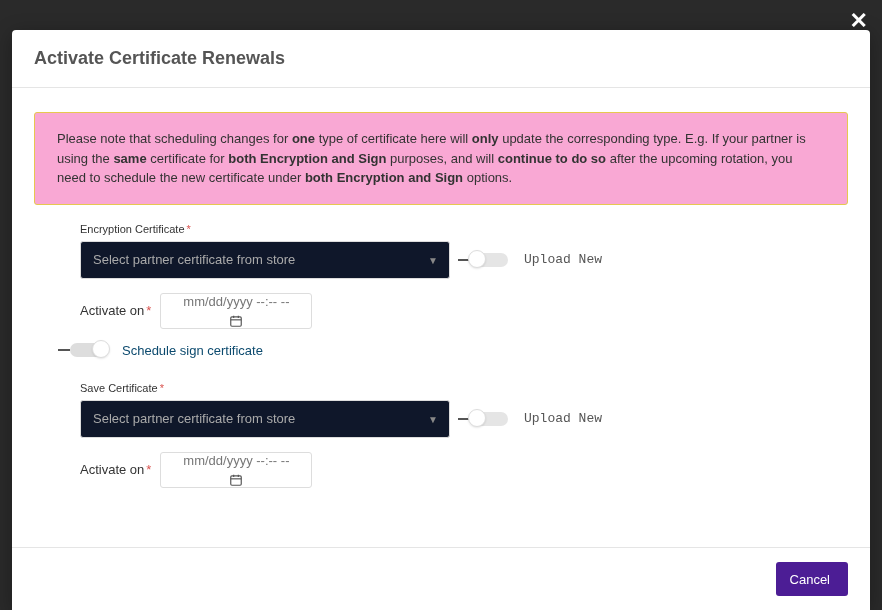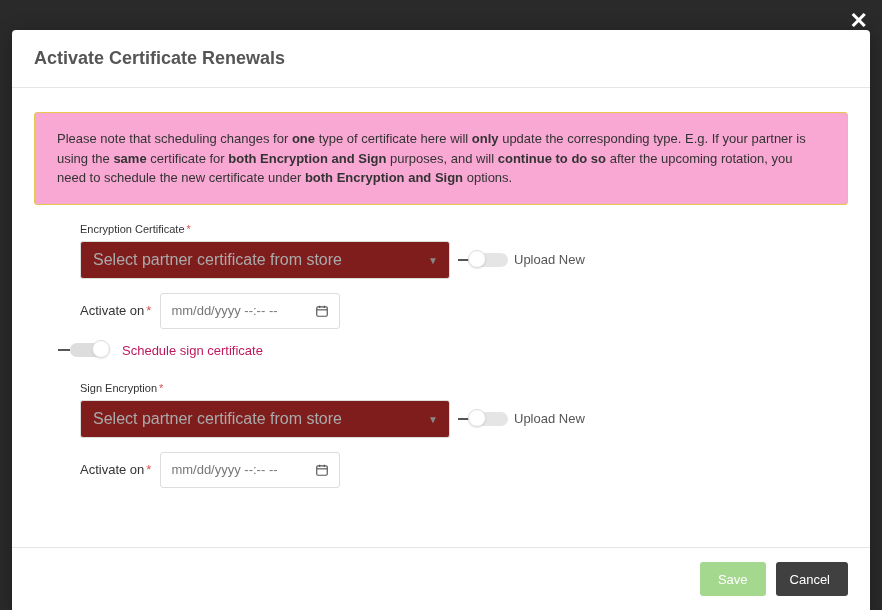--- a/index.html
+++ b/index.html
@@ -91,40 +91,41 @@
     .select-wrap {
       position: relative;
       width: 370px;
     }
     .select-input {
       width: 100%;
       height: 38px;
       border: 1px solid #ddd;
       border-radius: 3px;
       padding: 0 28px 0 12px;
-      font-size: 16px;
+      font-size: 13px;
       color: #aaa;
-      background: #7f1d1d;
+      background: #0f172a;
       display: flex;
       align-items: center;
       cursor: pointer;
     }
     .select-caret {
       position: absolute;
       right: 12px;
       top: 50%;
       transform: translateY(-50%);
       pointer-events: none;
       color: #888;
       font-size: 10px;
     }
     .toggle-pair {
       display: flex;
       align-items: center;
-      gap: 6px;
+      gap: 16px;
+      font-family: Liberation Mono, monospace;
     }
     .toggle {
       position: relative;
       width: 38px;
       height: 14px;
       background: #ccc;
       border-radius: 10px;
       cursor: pointer;
       flex-shrink: 0;
     }
@@ -164,31 +165,32 @@
     .activate-row {
       display: flex;
       align-items: center;
       gap: 9px;
     }
     .activate-label {
       font-size: 13px;
       color: #333;
     }
     .date-input {
-      width: 180px;
+      width: 152px;
       height: 36px;
       border: 1px solid #ddd;
       border-radius: 3px;
       padding: 0 10px;
       font-size: 13px;
       color: #777;
       display: flex;
       align-items: center;
       justify-content: space-between;
       cursor: text;
+      flex-direction: column;
     }
     .date-icon {
       width: 14px;
       height: 14px;
     }
     .modal-footer {
       border-top: 1px solid #e5e5e5;
       padding: 14px 22px;
       display: flex;
       justify-content: flex-end;
@@ -202,21 +204,21 @@
       border-radius: 3px;
       font-size: 13px;
       color: #fff;
       cursor: pointer;
     }
     .btn-save {
       background: #a5d88f;
       cursor: not-allowed;
     }
     .btn-cancel {
-      background: #404040;
+      background: #4c1d95;
       padding-left: 14px;
     }
   </style>
 </head>
 <body>
 
 <div class="modal-backdrop"></div>
 
 <div class="close-x">✕</div>
 
@@ -260,26 +262,26 @@
               <line x1="16" y1="3" x2="16" y2="7"></line>
             </svg>
         </div>
       </div>
     </div>
 
     <div class="schedule-toggle-row">
       <div class="toggle on" style="background:#ddd;">
         <div class="knob"></div>
       </div>
-      <span class="toggle-label" style="color:#be185d;">Schedule sign certificate</span>
+      <span class="toggle-label" style="color:#0c4a6e;">Schedule sign certificate</span>
     </div>
 
     <div class="section">
       <label class="field-label">
-        <span>Sign Encryption</span><span class="req">*</span>
+        <span>Save Certificate</span><span class="req">*</span>
       </label>
       <div class="row">
         <div class="select-wrap">
           <div class="select-input">Select partner certificate from store</div>
           <span class="select-caret">▼</span>
         </div>
         <div class="toggle-pair">
           <div class="toggle" style="background:#e5e5e5;">
             <div class="knob"></div>
           </div>
@@ -298,16 +300,15 @@
               <line x1="8" y1="3" x2="8" y2="7"></line>
               <line x1="16" y1="3" x2="16" y2="7"></line>
             </svg>
         </div>
       </div>
     </div>
 
   </div>
 
   <div class="modal-footer">
-    <button class="btn btn-save">Save</button>
     <button class="btn btn-cancel">Cancel</button>
   </div>
 </div>
 
 </body></html>

